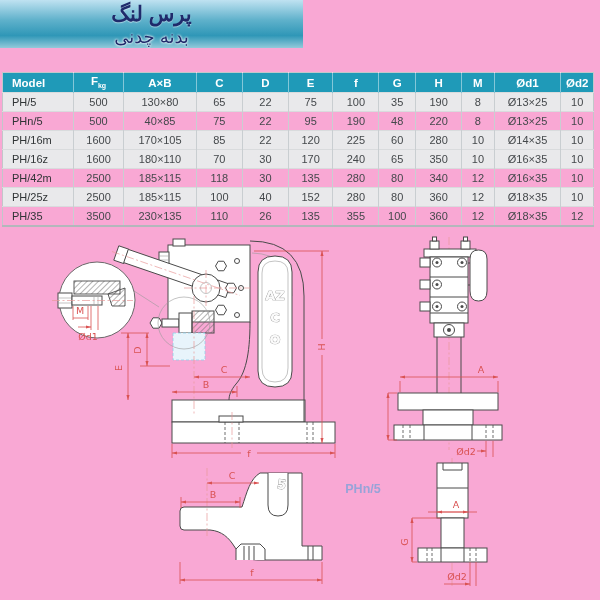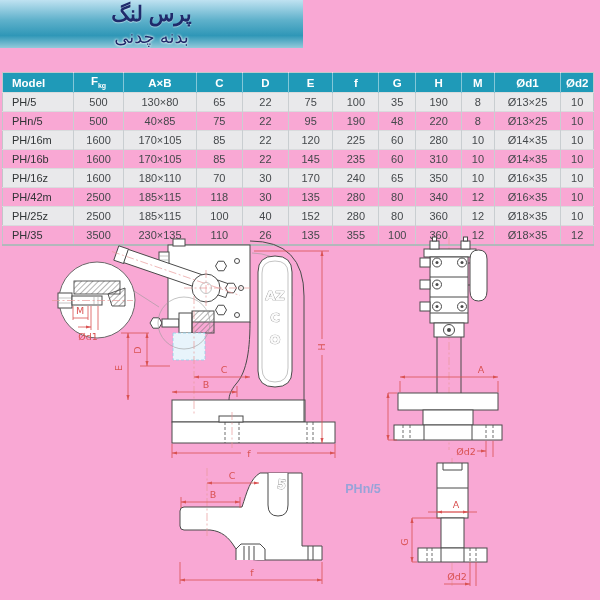--- a/index.html
+++ b/index.html
@@ -112,34 +112,20 @@
         <tr class="alt">
           <td class="model">PH/16m</td>
           <td>1600</td>
           <td>170×105</td>
           <td>85</td>
           <td>22</td>
           <td>120</td>
           <td>225</td>
           <td>60</td>
           <td>280</td>
-          <td>10</td>
-          <td>Ø14×35</td>
-          <td>10</td>
-        </tr>
-        <tr>
-          <td class="model">PH/16b</td>
-          <td>1600</td>
-          <td>170×105</td>
-          <td>85</td>
-          <td>22</td>
-          <td>145</td>
-          <td>235</td>
-          <td>60</td>
-          <td>310</td>
           <td>10</td>
           <td>Ø14×35</td>
           <td>10</td>
         </tr>
         <tr class="alt">
           <td class="model">PH/16z</td>
           <td>1600</td>
           <td>180×110</td>
           <td>70</td>
           <td>30</td>

